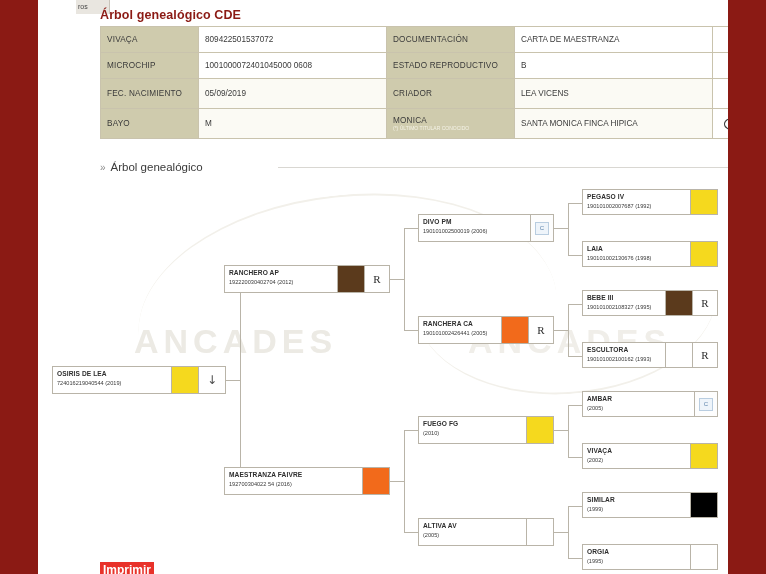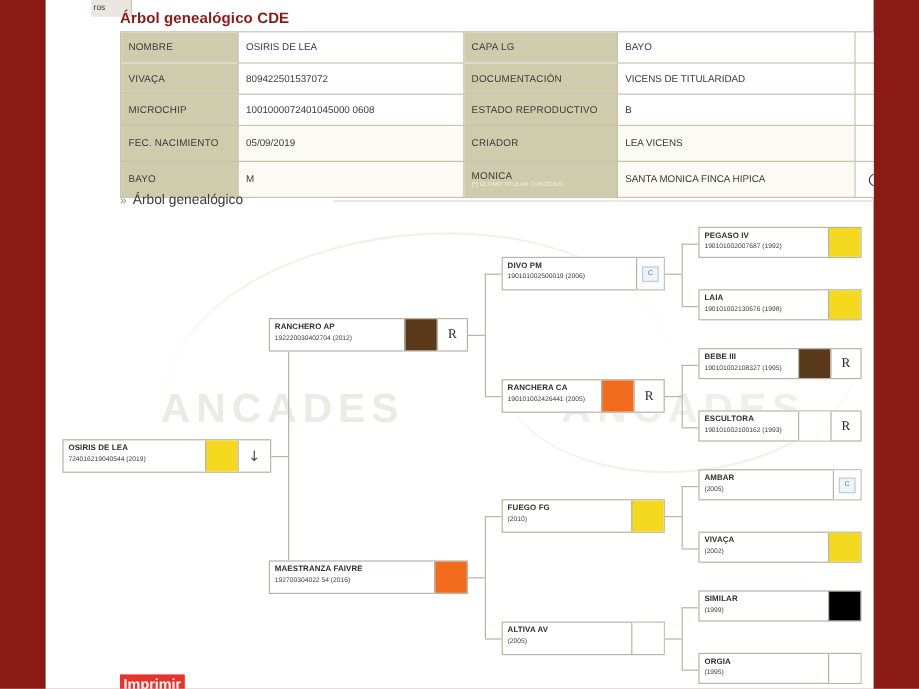--- a/index.html
+++ b/index.html
@@ -281,31 +281,24 @@
   <table class="info-table">
     <colgroup>
       <col style="width:98px">
         <col style="width:188px">
       <col style="width:128px">
         <col style="width:198px">
       <col style="width:46px">
     </colgroup>
     <tbody>
       <tr>
-        <td class="lbl">NOMBRE</td>
-        <td class="val">OSIRIS DE LEA</td>
-        <td class="lbl">CAPA LG</td>
-        <td class="val">BAYO</td>
-        <td class="glyph-cell"></td>
-      </tr>
-      <tr>
         <td class="lbl">VIVAÇA</td>
         <td class="val">809422501537072</td>
         <td class="lbl">DOCUMENTACIÓN</td>
-        <td class="val">VICENS DE TITULARIDAD</td>
+        <td class="val">CARTA DE MAESTRANZA</td>
         <td class="glyph-cell"></td>
       </tr>
       <tr>
         <td class="lbl">MICROCHIP</td>
         <td class="val">1001000072401045000 0608</td>
         <td class="lbl">ESTADO REPRODUCTIVO</td>
         <td class="val">B</td>
         <td class="glyph-cell"></td>
       </tr>
       <tr class="tall-row">

